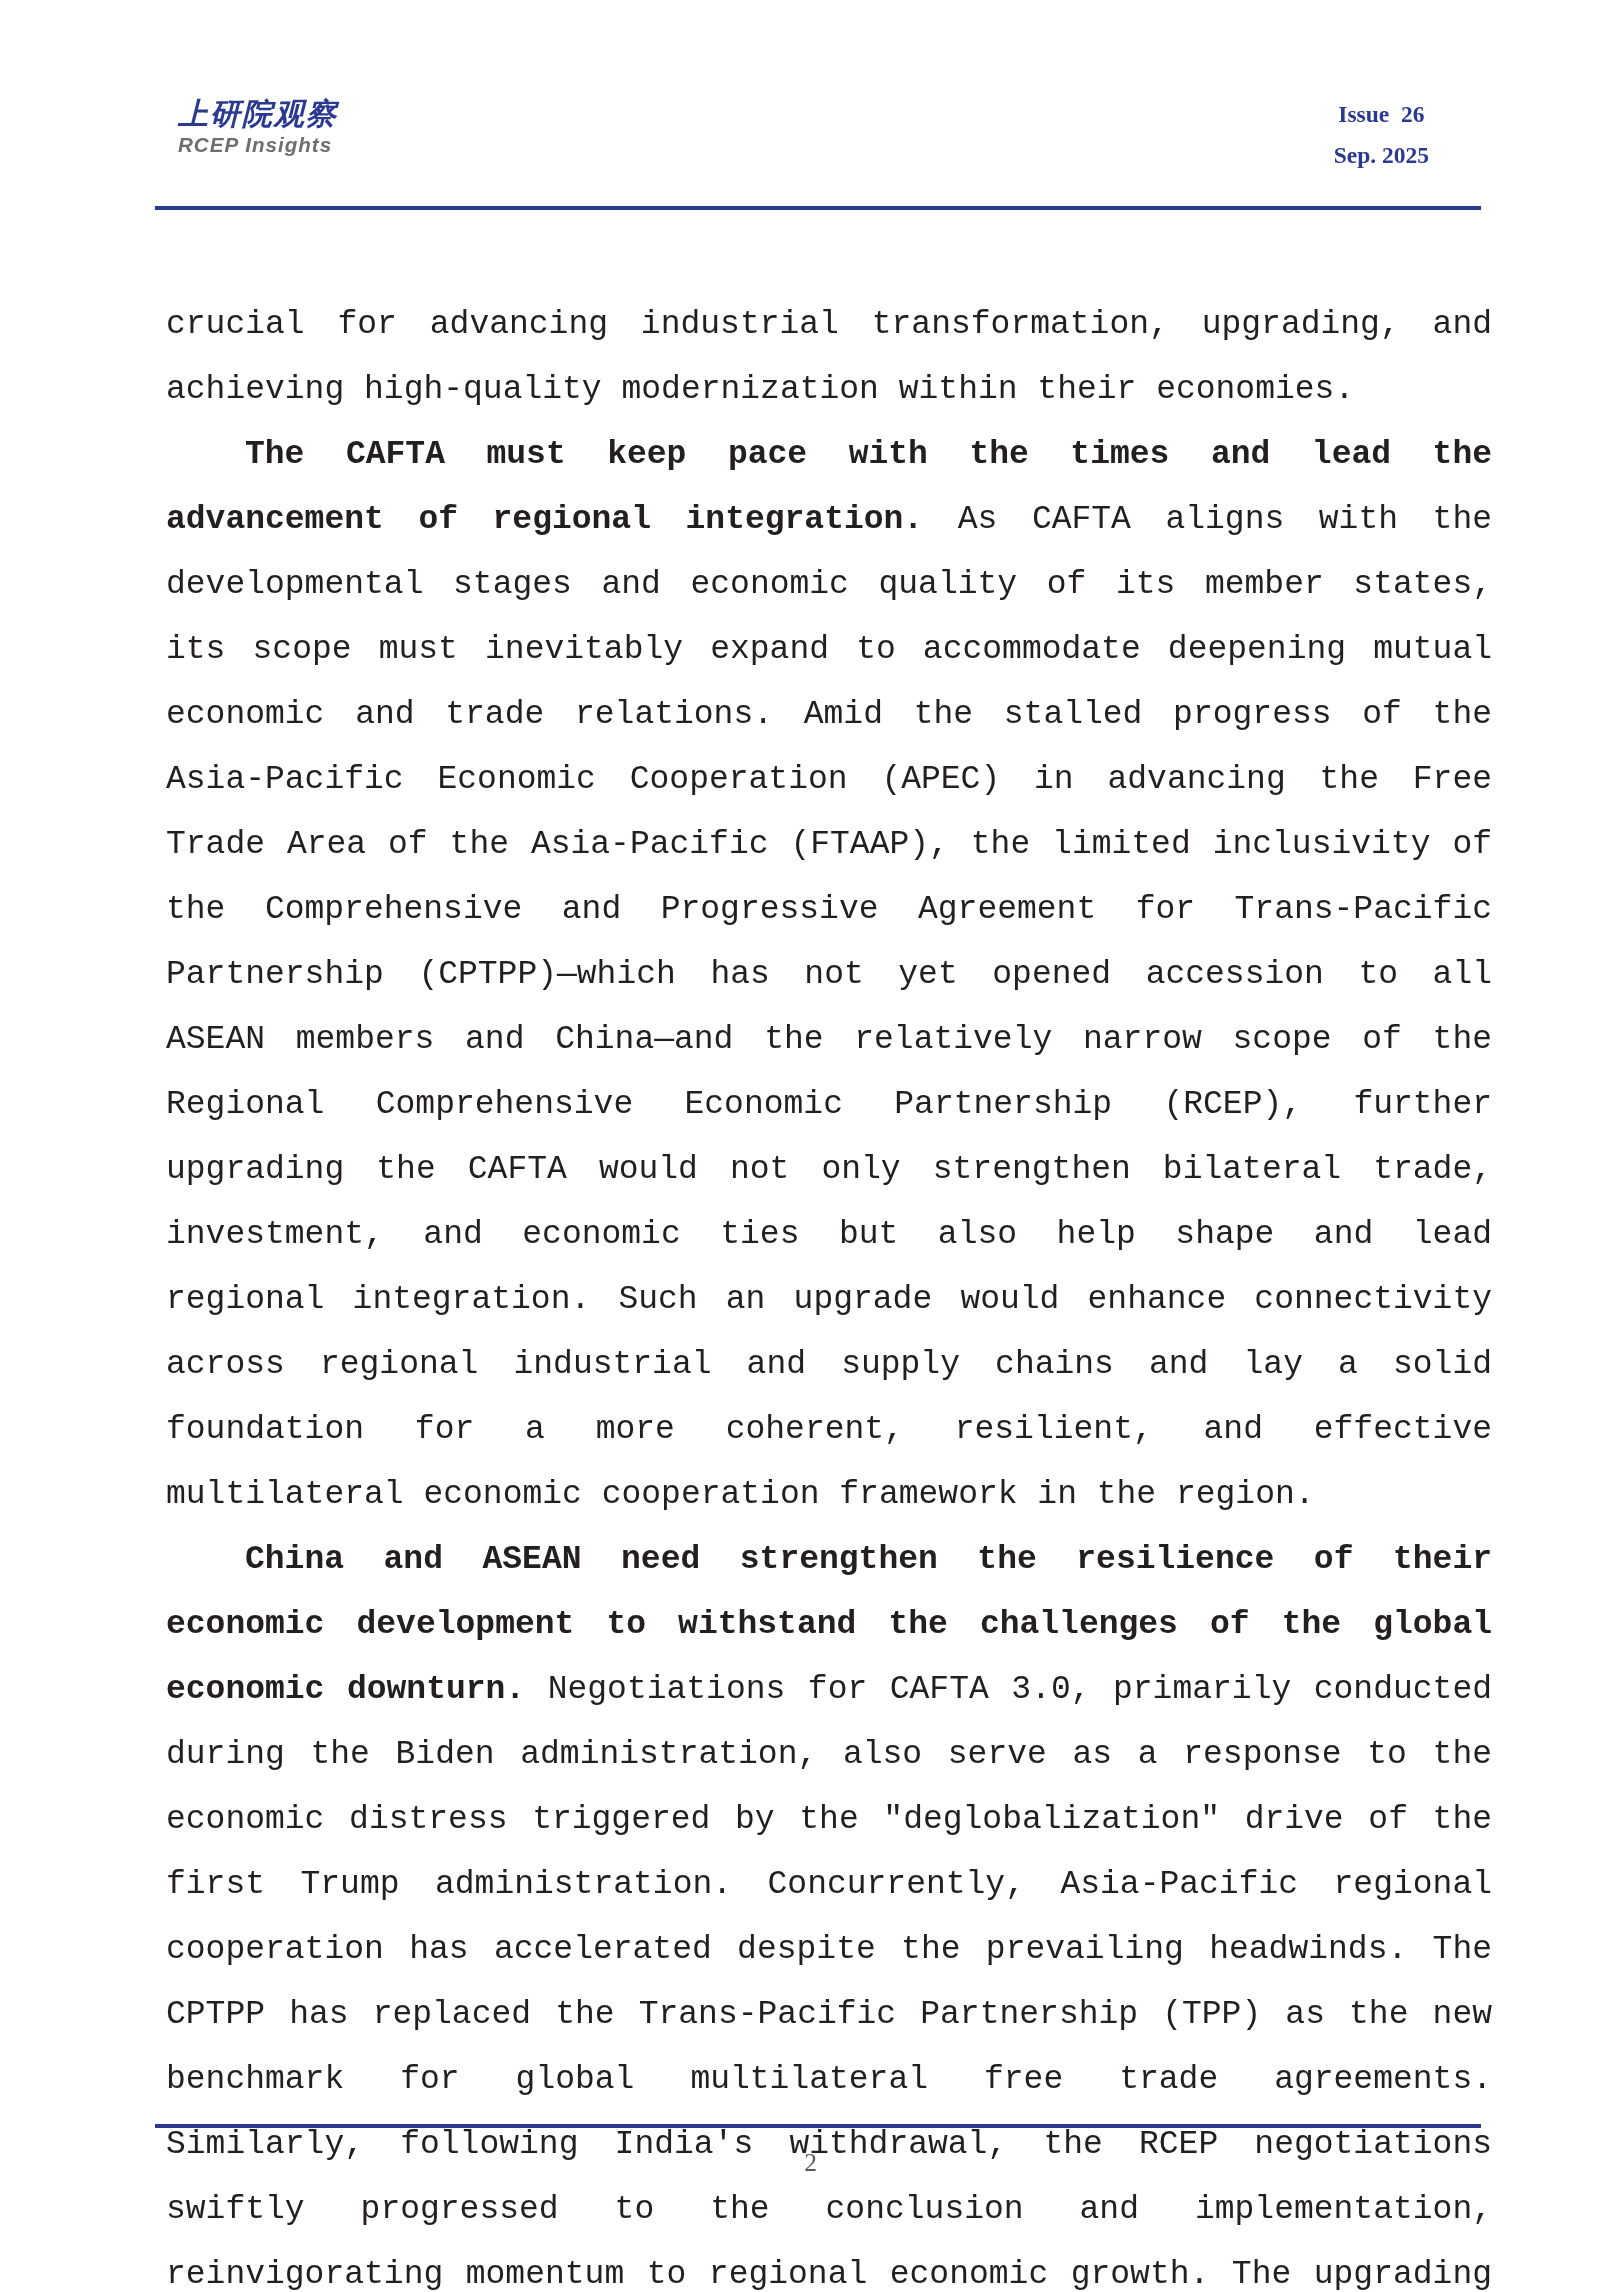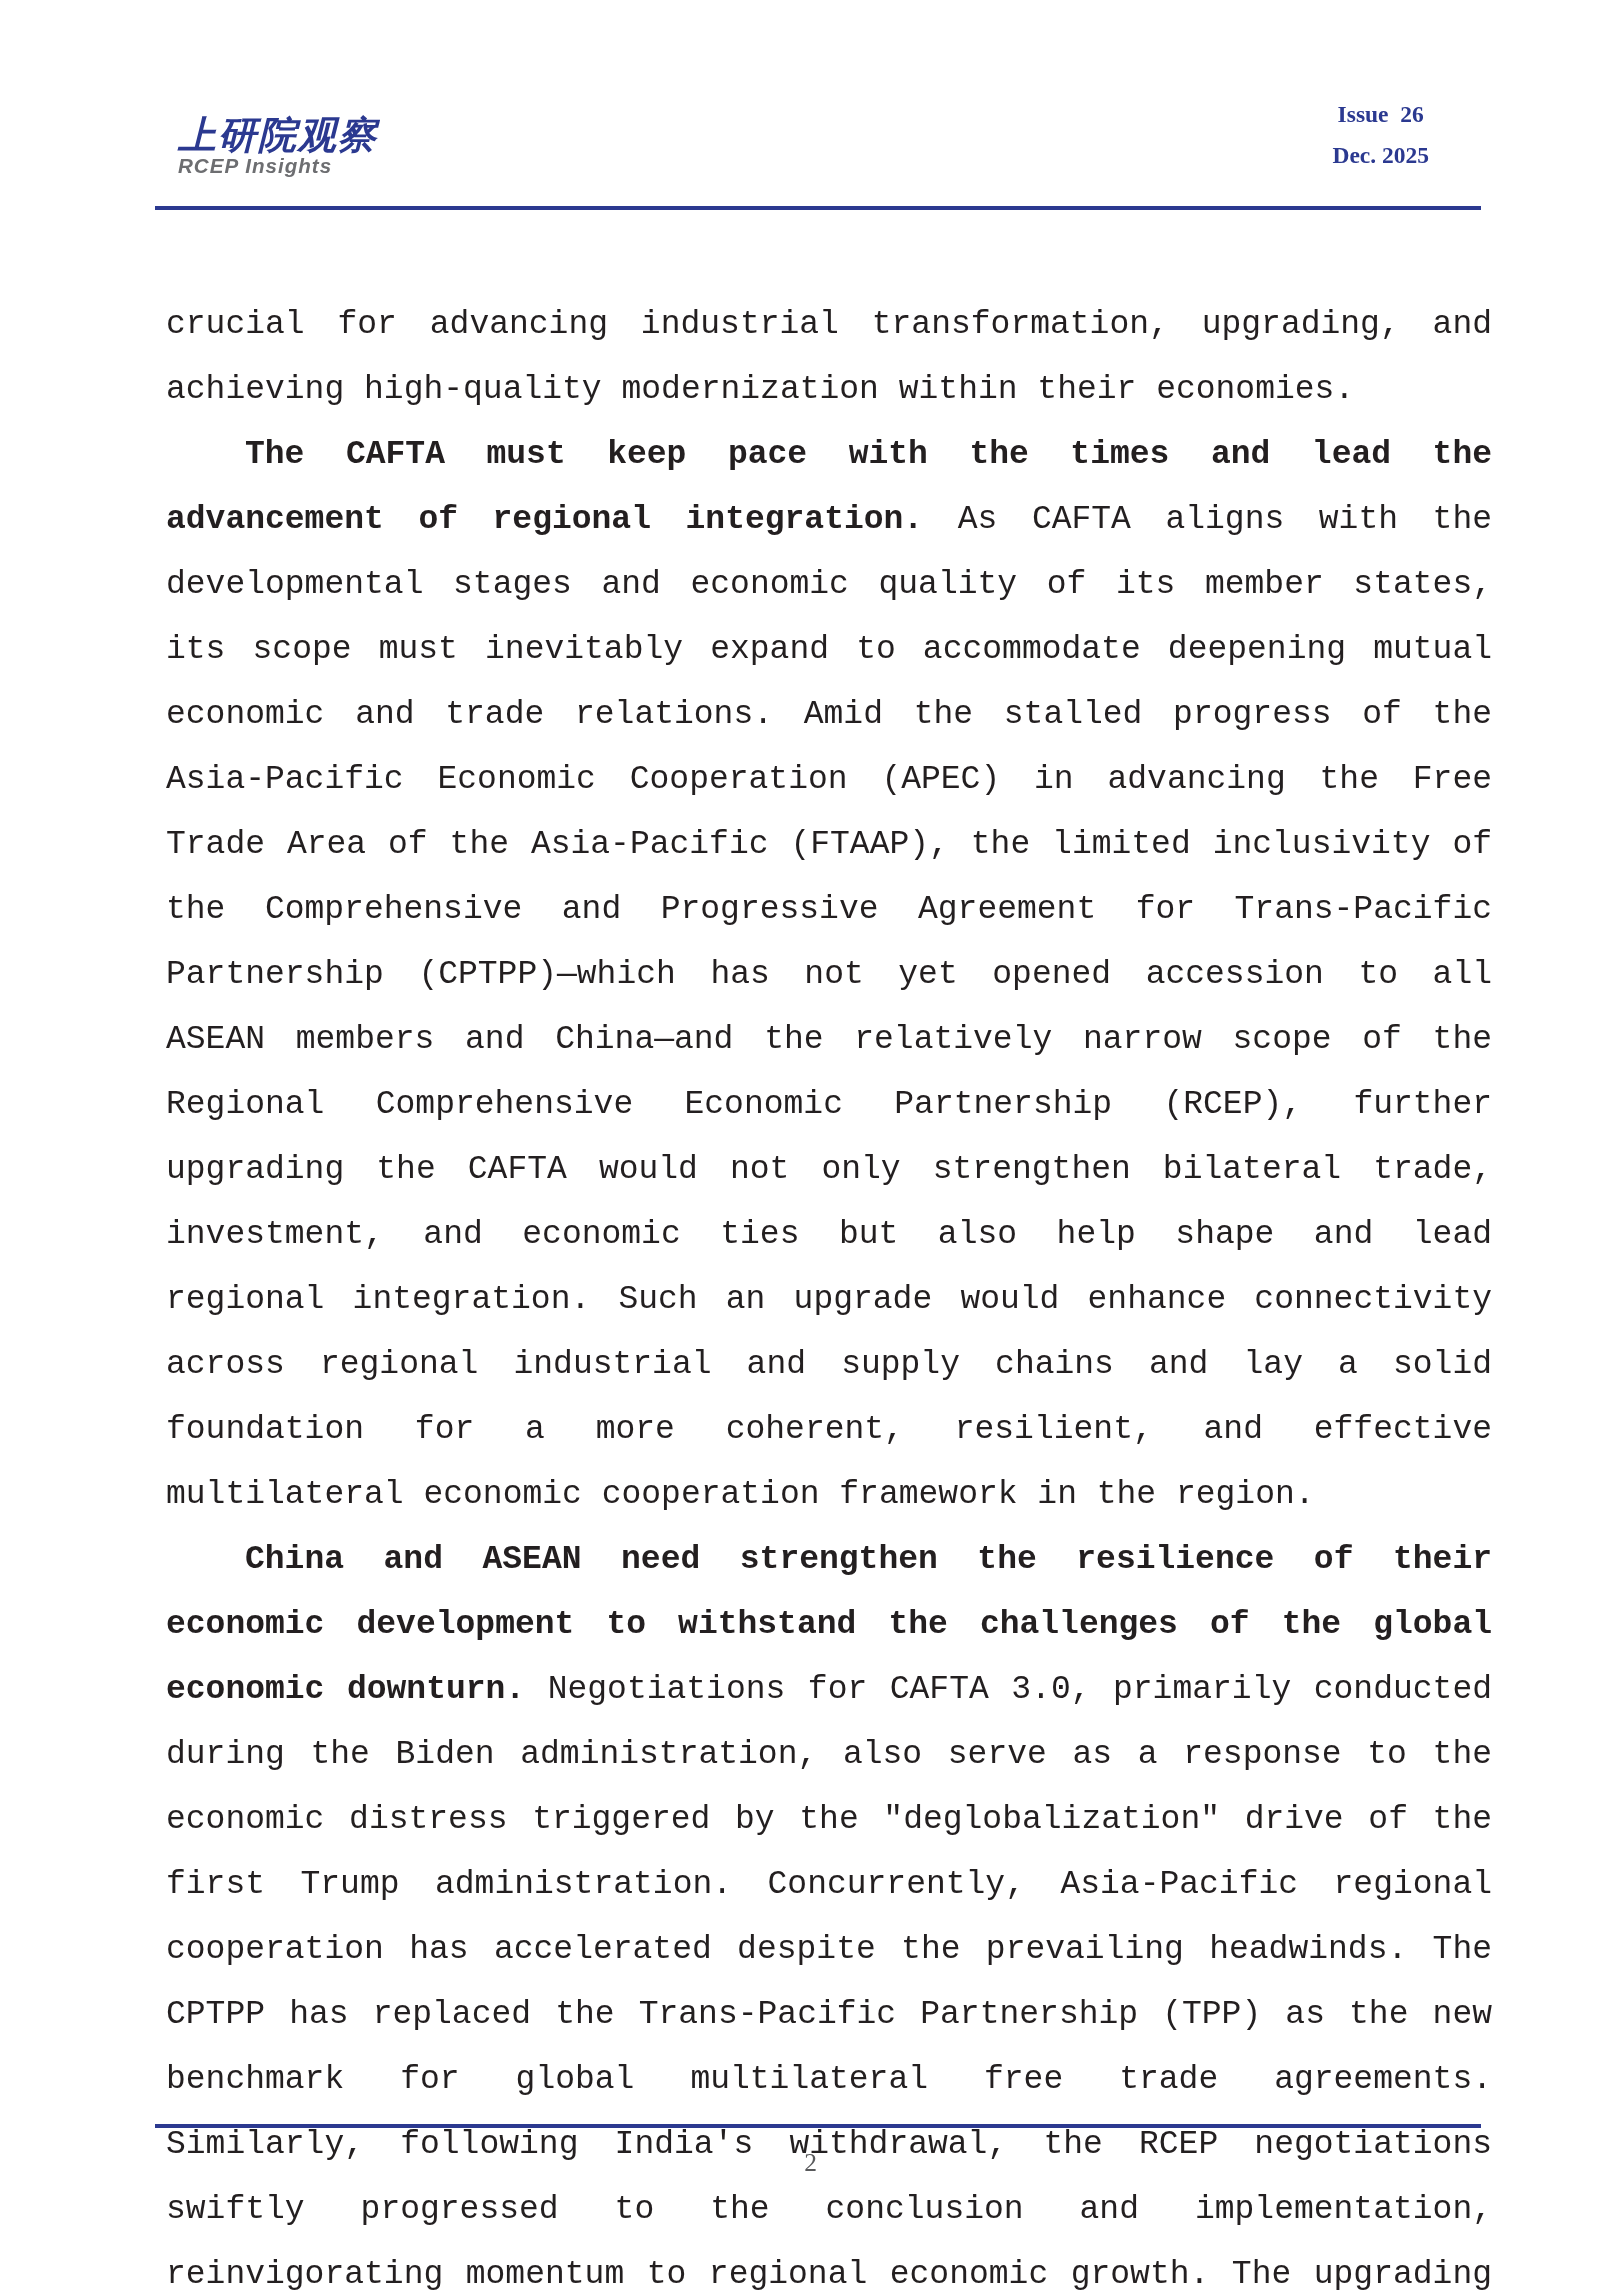--- a/index.html
+++ b/index.html
@@ -2,22 +2,22 @@
 <html><head>
 <meta charset="utf-8">
 <style>
   html, body { margin: 0; padding: 0; background: #ffffff; }
   body { width: 1621px; height: 2293px; position: relative; overflow: hidden; }
   .page { position: absolute; left: 0; top: 0; width: 1621px; height: 2293px; background: #fff; }
 
   .header-logo { position: absolute; left: 178px; top: 96px; }
   .logo-cn {
     font-family: "DejaVu Serif", serif;
-    font-size: 38px; font-weight: bold; font-style: italic;
-    color: #2b3990; letter-spacing: 2px; line-height: 35px; margin-top: 21px;
+    font-size: 30px; font-weight: bold; font-style: italic;
+    color: #2b3990; letter-spacing: 2px; line-height: 35px;
   }
   .logo-en {
     font-family: "Liberation Sans", sans-serif;
     font-size: 20.6px; font-weight: bold; font-style: italic;
     color: #6d6e71; letter-spacing: 1px; line-height: 23.5px; margin-top: 2px;
   }
 
   .header-issue {
     position: absolute; right: 192px; top: 94px; text-align: center;
     font-family: "Liberation Serif", serif; font-weight: bold;
@@ -49,21 +49,21 @@
 
 <div class="page">
 
   <div class="header-logo">
     <div class="logo-cn">上研院观察</div>
     <div class="logo-en">RCEP Insights</div>
   </div>
 
   <div class="header-issue">
     <div>Issue  26</div>
-    <div>Dec. 2025</div>
+    <div>Sep. 2025</div>
   </div>
 
   <div class="rule top"></div>
 
   <div class="body-text">
     <p>
       <span>crucial for advancing industrial transformation, upgrading, and achieving high-quality modernization within their economies.</span>
     </p>
     <p class="indent">
       <b>The CAFTA must keep pace with the times and lead the advancement of regional integration.</b><span> As CAFTA aligns with the developmental stages and economic quality of its member states, its scope must inevitably expand to accommodate deepening mutual economic and trade relations. Amid the stalled progress of the Asia-Pacific Economic Cooperation (APEC) in advancing the Free Trade Area of the Asia-Pacific (FTAAP), the limited inclusivity of the Comprehensive and Progressive Agreement for Trans-Pacific Partnership (CPTPP)—which has not yet opened accession to all ASEAN members and China—and the relatively narrow scope of the Regional Comprehensive Economic Partnership (RCEP), further upgrading the CAFTA would not only strengthen bilateral trade, investment, and economic ties but also help shape and lead regional integration. Such an upgrade would enhance connectivity across regional industrial and supply chains and lay a solid foundation for a more coherent, resilient, and effective multilateral economic cooperation framework in the region.</span>

